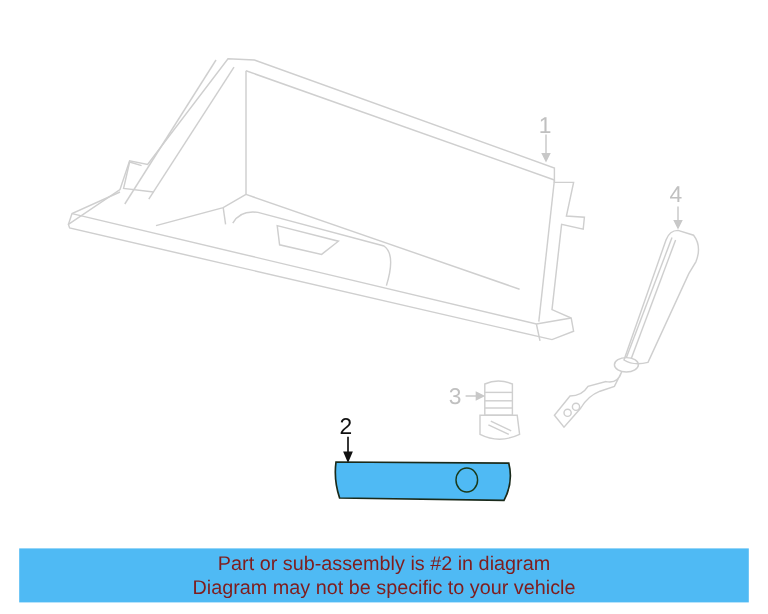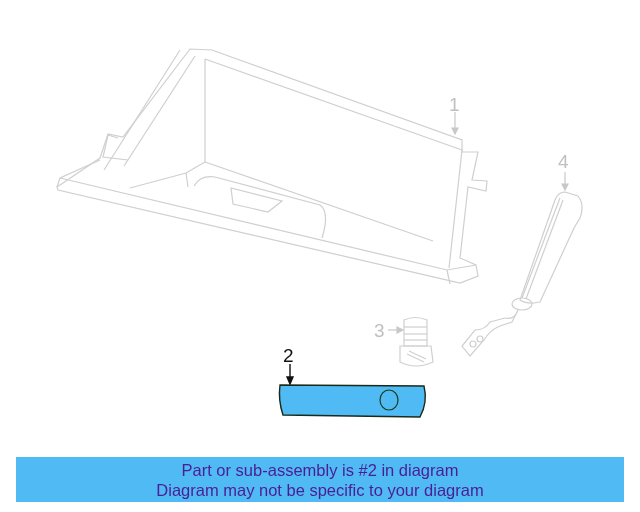--- a/index.html
+++ b/index.html
@@ -1,18 +1,18 @@
 <!DOCTYPE html>
 <html><head>
 <meta charset="utf-8">
 <style>
   html,body{margin:0;padding:0;background:#fff;}
   body{width:640px;height:512px;position:relative;overflow:hidden;font-family:"Liberation Sans",sans-serif;}
   #diagram{position:absolute;left:0;top:0;width:640px;height:512px;}
-  #banner{position:absolute;left:16px;top:457px;width:608px;height:45px;background:#4fbaf4;text-align:center;color:#4c1d95;font-size:16.5px;line-height:20px;padding-top:3px;box-sizing:border-box;}
+  #banner{position:absolute;left:16px;top:457px;width:608px;height:45px;background:#4fbaf4;text-align:center;color:#7f1d1d;font-size:16.5px;line-height:20px;padding-top:3px;box-sizing:border-box;}
 </style>
 </head>
 <body>
 
 <svg id="diagram" viewBox="0 0 640 512" xmlns="http://www.w3.org/2000/svg">
   <g fill="none" stroke="#cfcfcf" stroke-width="1.2">
 
     <path d="M57,187 L100,158 L108,134 L123,137 L190,49 L212,50 L462,140 L462,152 L478,152 L472,180 L487,181 L486,191 L468,187 L460,258 L476,265 L478,276 L460,283 L58,190 Z"></path>
     <path d="M57,187 L60,178 L100,160"></path>
     <path d="M60,178 L447,270 L476,265"></path>
@@ -72,14 +72,14 @@
   </g>
   <g stroke="#111" stroke-width="1.4" fill="#111">
     <line x1="290" y1="364" x2="290" y2="380"></line>
     <path d="M287,377 L290,384 L293,377 Z"></path>
   </g>
   <text x="283" y="362" font-size="19" fill="#111" font-family="Liberation Sans, sans-serif">2</text>
 </svg>
 
 <div id="banner">
   <div>Part or sub-assembly is #2 in diagram</div>
-  <div>Diagram may not be specific to your diagram</div>
+  <div>Diagram may not be specific to your vehicle</div>
 </div>
 
 </body></html>

